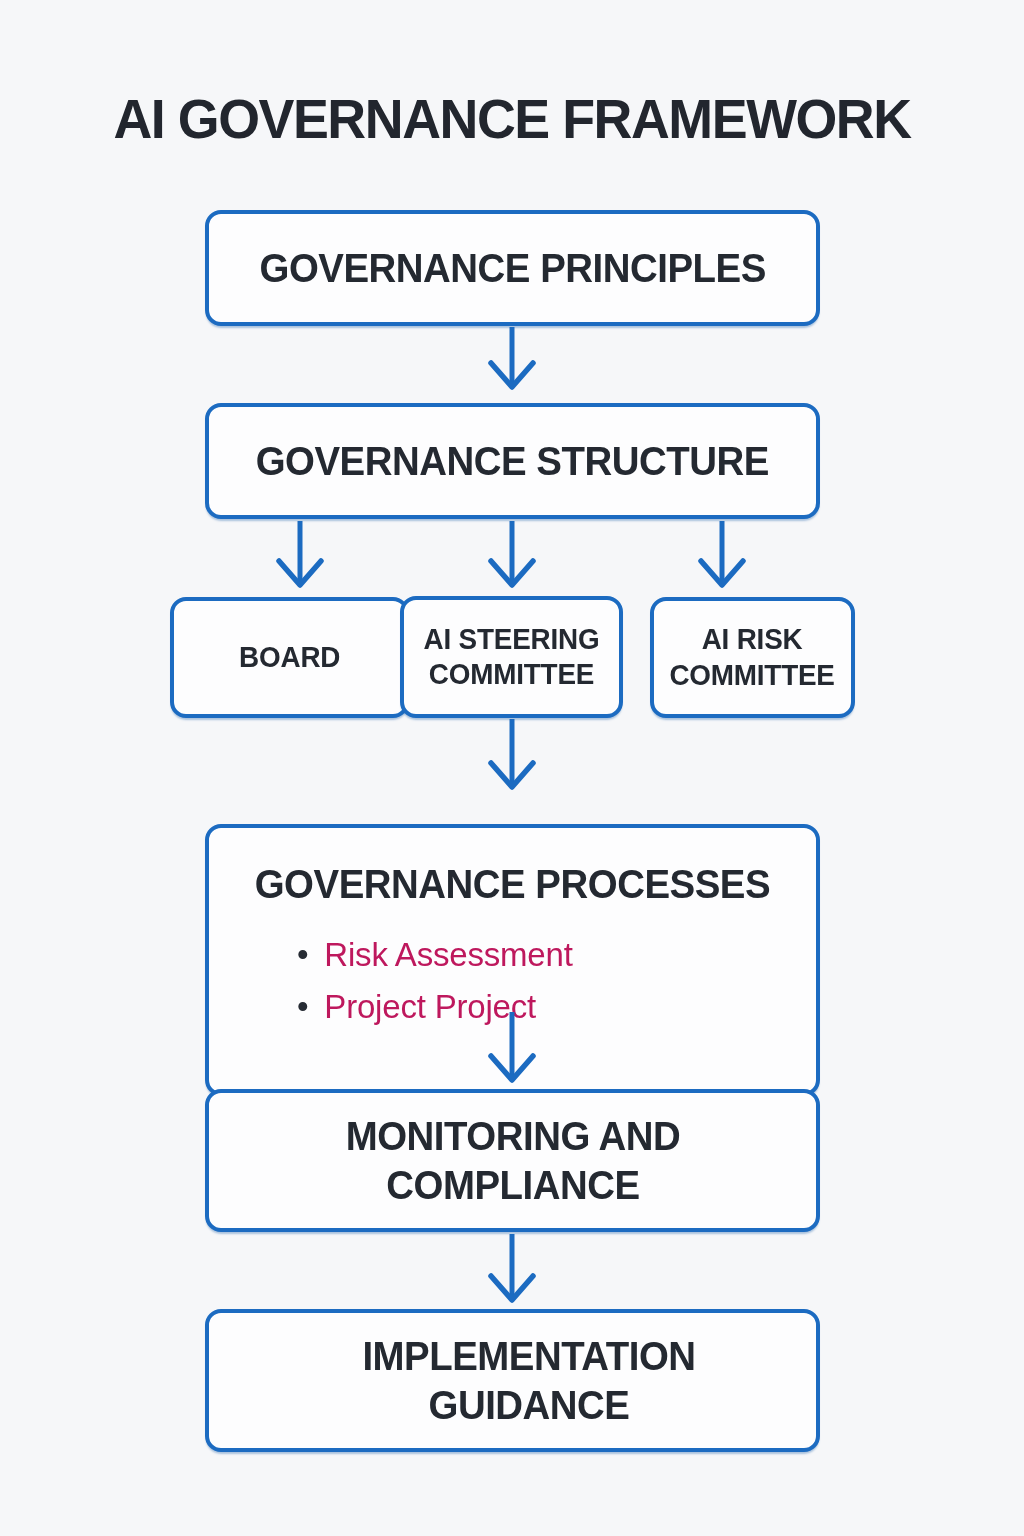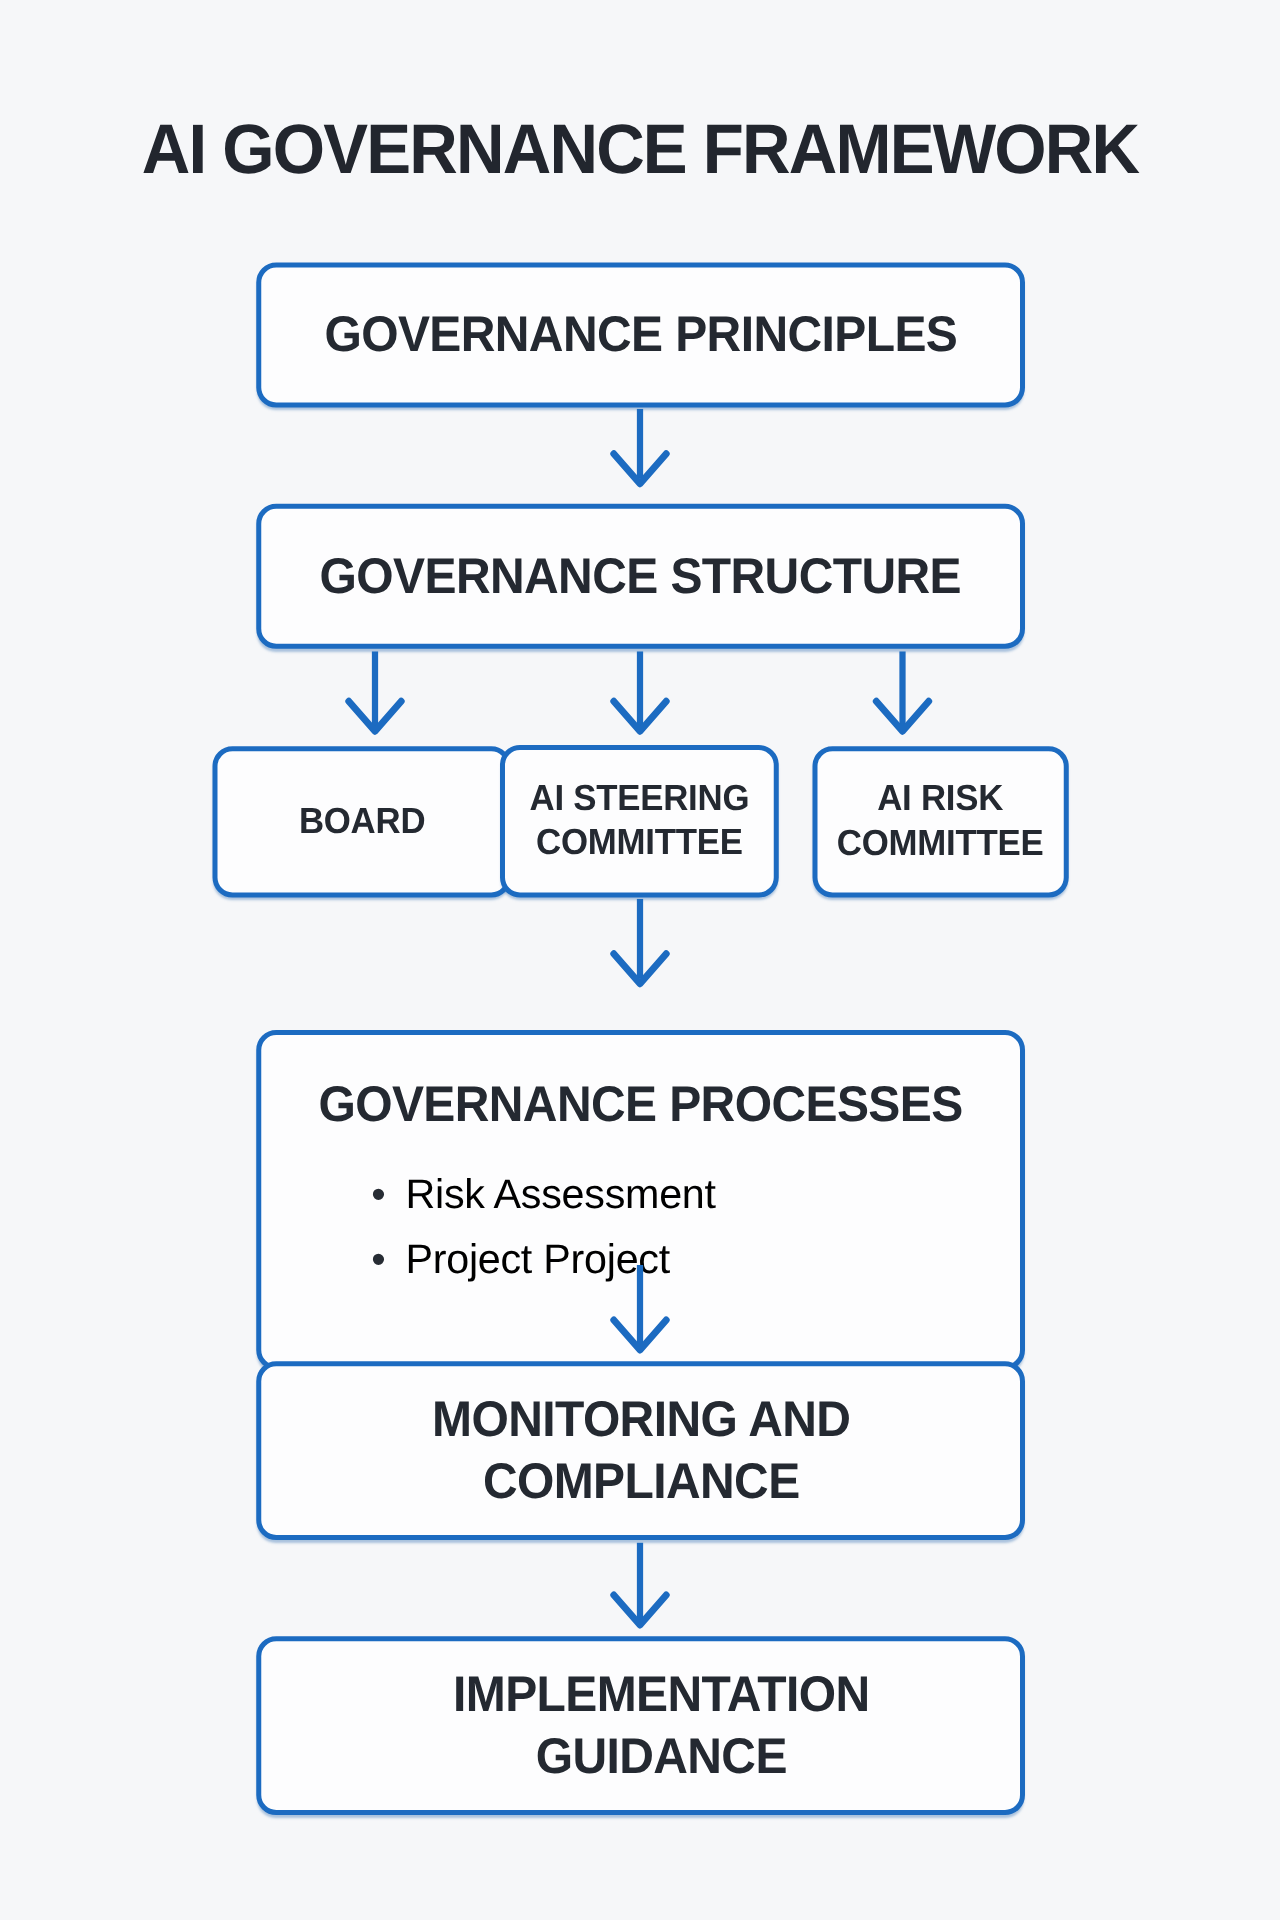--- a/index.html
+++ b/index.html
@@ -73,21 +73,21 @@
     list-style:none;
     margin:22px 0 0 0;
     padding:0;
     align-self:flex-start;
     margin-left:88px;
     text-align:left;
   }
   .processes-list li{
     font-size:33px;
     line-height:1.58;
-    color:#000000;
+    color:#be185d;
     letter-spacing:-0.2px;
   }
   .processes-list li::before{
     content:"•";
     margin-right:16px;
     font-size:33px;
     color:#272c34;
   }
   .arrow{
     position:absolute;

